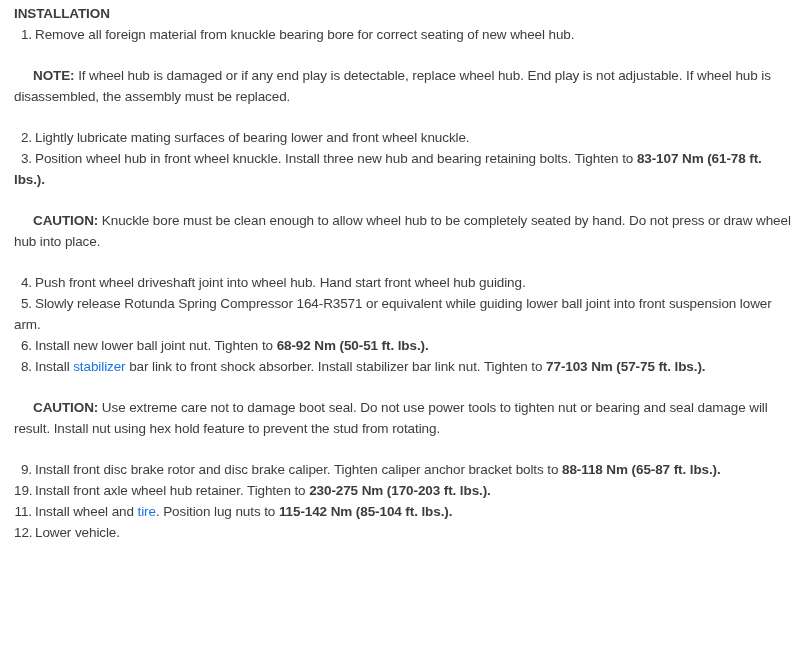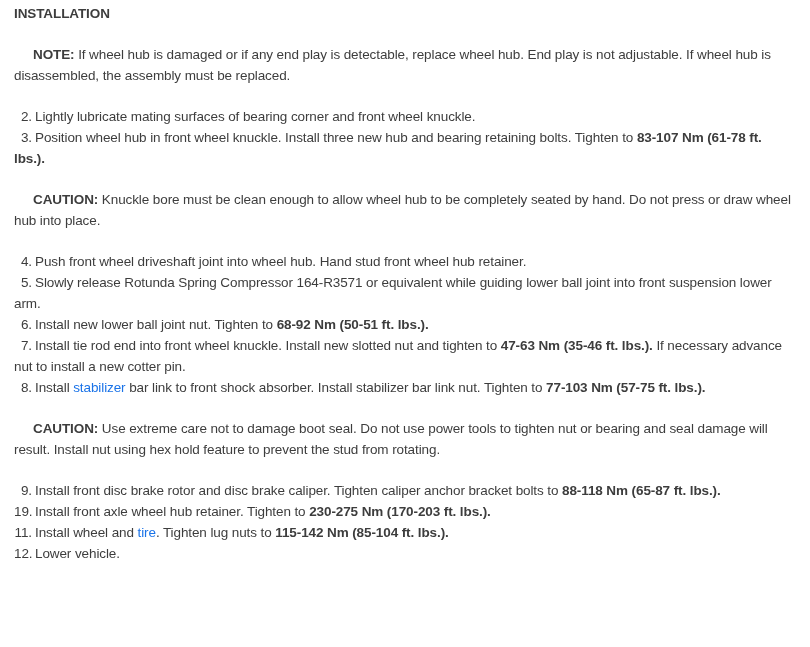--- a/index.html
+++ b/index.html
@@ -46,43 +46,43 @@
     margin-top:20px;
   }
 </style>
 </head>
 <body>
 
 <div class="doc">
 
   <div class="heading">INSTALLATION</div>
 
+  <div class="step"><span class="num">1.</span><span>Remove all foreign material from knuckle bearing bore for correct seating of new wheel hub.</span></div>
 
   <p class="para gap"><b>NOTE:</b><span> If wheel hub is damaged or if any end play is detectable, replace wheel hub. End play is not adjustable. If wheel hub is disassembled, the assembly must be replaced.</span></p>
 
-  <div class="step gap"><span class="num">2.</span><span>Lightly lubricate mating surfaces of bearing corner and front wheel knuckle.</span></div>
+  <div class="step gap"><span class="num">2.</span><span>Lightly lubricate mating surfaces of bearing lower and front wheel knuckle.</span></div>
 
   <div class="step"><span class="num">3.</span><span>Position wheel hub in front wheel knuckle. Install three new hub and bearing retaining bolts. Tighten to </span><b>83-107 Nm (61-78 ft. lbs.).</b></div>
 
   <p class="para gap"><b>CAUTION:</b><span> Knuckle bore must be clean enough to allow wheel hub to be completely seated by hand. Do not press or draw wheel hub into place.</span></p>
 
-  <div class="step gap"><span class="num">4.</span><span>Push front wheel driveshaft joint into wheel hub. Hand stud front wheel hub retainer.</span></div>
+  <div class="step gap"><span class="num">4.</span><span>Push front wheel driveshaft joint into wheel hub. Hand start front wheel hub guiding.</span></div>
 
   <div class="step"><span class="num">5.</span><span>Slowly release Rotunda Spring Compressor 164-R3571 or equivalent while guiding lower ball joint into front suspension lower arm.</span></div>
 
   <div class="step"><span class="num">6.</span><span>Install new lower ball joint nut. Tighten to </span><b>68-92 Nm (50-51 ft. lbs.).</b></div>
 
-  <div class="step"><span class="num">7.</span><span>Install tie rod end into front wheel knuckle. Install new slotted nut and tighten to </span><b>47-63 Nm (35-46 ft. lbs.).</b><span> If necessary advance nut to install a new cotter pin.</span></div>
 
   <div class="step"><span class="num">8.</span><span>Install </span><a class="link">stabilizer</a><span> bar link to front shock absorber. Install stabilizer bar link nut. Tighten to </span><b>77-103 Nm (57-75 ft. lbs.).</b></div>
 
   <p class="para gap"><b>CAUTION:</b><span> Use extreme care not to damage boot seal. Do not use power tools to tighten nut or bearing and seal damage will result. Install nut using hex hold feature to prevent the stud from rotating.</span></p>
 
   <div class="step gap"><span class="num">9.</span><span>Install front disc brake rotor and disc brake caliper. Tighten caliper anchor bracket bolts to </span><b>88-118 Nm (65-87 ft. lbs.).</b></div>
 
   <div class="step"><span class="num">19.</span><span>Install front axle wheel hub retainer. Tighten to </span><b>230-275 Nm (170-203 ft. lbs.).</b></div>
 
-  <div class="step"><span class="num">11.</span><span>Install wheel and </span><a class="link">tire</a><span>. Tighten lug nuts to </span><b>115-142 Nm (85-104 ft. lbs.).</b></div>
+  <div class="step"><span class="num">11.</span><span>Install wheel and </span><a class="link">tire</a><span>. Position lug nuts to </span><b>115-142 Nm (85-104 ft. lbs.).</b></div>
 
   <div class="step"><span class="num">12.</span><span>Lower vehicle.</span></div>
 
 
 </div>
 
 </body></html>

